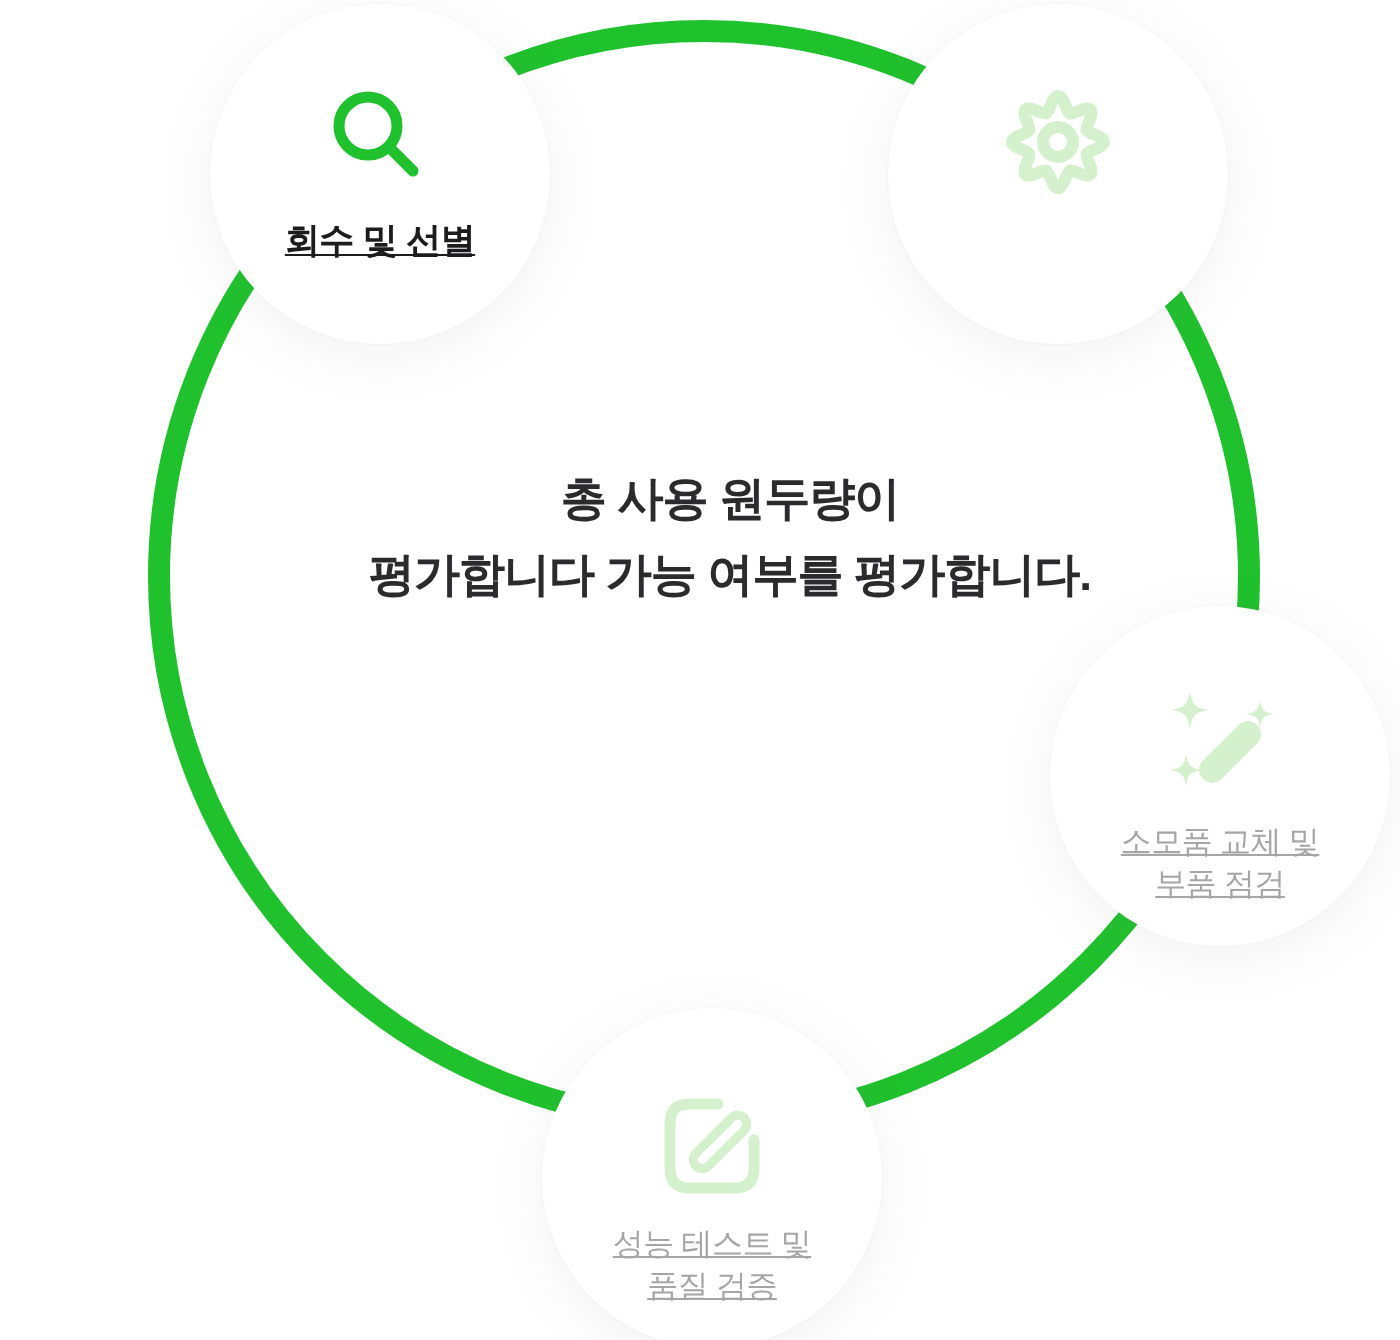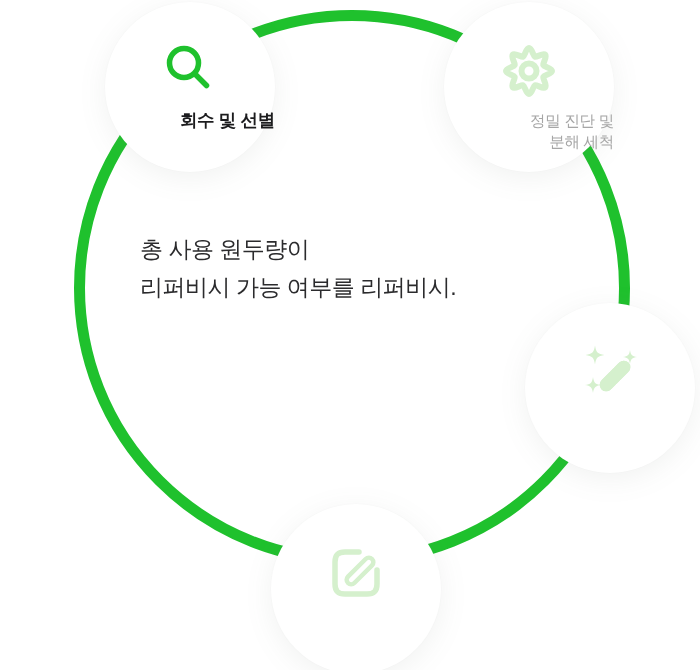--- a/index.html
+++ b/index.html
@@ -11,60 +11,61 @@
   .stage { position:absolute; inset:0; width:700px; height:670px; overflow:hidden; }
 
   
   .cycle-ring {
     position:absolute; left:74px; top:10px; width:556px; height:556px;
     border:11px solid #1FC12D; border-radius:50%; z-index:1;
   }
 
   
   .center-text {
-    position:absolute; left:140px; top:230px; width:420px; z-index:3;
-    color:#2B2B2D; font-size:23px; font-weight:400;
+    position:absolute; left:155px; top:230px; width:420px; z-index:3;
+    text-align:center; color:#2B2B2D; font-size:23px; font-weight:700;
     line-height:38px; letter-spacing:-0.5px;
   }
 
   
   .node {
     position:absolute; width:170px; height:170px; border-radius:50%;
     background:#ffffff; z-index:2;
     box-shadow:0 6px 28px rgba(120,130,120,0.10), 0 0 2px rgba(0,0,0,0.03);
   }
   .node .icon {
     position:absolute; left:50%; top:37px; transform:translateX(-50%);
     width:64px; height:64px; display:block;
   }
   .node .label {
-    position:absolute; left:0; right:0; top:108px; text-align:right;
+    position:absolute; left:0; right:0; top:108px; text-align:center;
     font-size:15.5px; font-weight:500; color:#A6A6A6; line-height:21px;
     letter-spacing:-0.3px;
+    text-decoration:underline;
   }
   .node.active .label { color:#1C1C1E; font-weight:700; font-size:17.5px; }
 
   .node-recover  { left:105px; top:2px; }
   .node-diagnose { left:444px; top:2px; }
   .node-parts    { left:525px; top:303px; }
   .node-test     { left:271px; top:504px; }
   .node-restart  { left:0px;   top:304px; }
 
   svg { display:block; }
 </style>
 </head>
 <body>
 
 <div class="stage">
 
   <div class="cycle-ring"></div>
 
   <div class="center-text">
     <div>총 사용 원두량이</div>
-    <div>리퍼비시 가능 여부를 리퍼비시.</div>
+    <div>평가합니다 가능 여부를 평가합니다.</div>
   </div>
 
   <div class="node node-recover active">
     <span class="icon">
       <svg width="64" height="64" viewBox="0 0 64 64" fill="none">
         <circle cx="26" cy="24" r="14.5" stroke="#1FC12D" stroke-width="5.5"></circle>
         <line x1="37" y1="35" x2="48.5" y2="46.5" stroke="#1FC12D" stroke-width="5.5" stroke-linecap="round"></line>
       </svg>
     </span>
     <div class="label">
@@ -79,42 +80,46 @@
                  C46.14,50.38 39.78,45.55 37.93,46.32 C36.08,47.09 35,55 32,55
                  C29,55 27.92,47.09 26.07,46.32 C24.22,45.55 17.86,50.38 15.74,48.26
                  C13.62,46.14 18.45,39.78 17.68,37.93 C16.91,36.08 9,35 9,32
                  C9,29 16.91,27.92 17.68,26.07 C18.45,24.22 13.62,17.86 15.74,15.74
                  C17.86,13.62 24.22,18.45 26.07,17.68 C27.92,16.91 29,9 32,9
                  C35,9 36.08,16.91 37.93,17.68 C39.78,18.45 46.14,13.62 48.26,15.74
                  C50.38,17.86 45.55,24.22 46.32,26.07 C47.09,27.92 55,29 55,32 Z" stroke="#D5F0CD" stroke-width="6" stroke-linejoin="round"></path>
         <circle cx="32" cy="32" r="7.5" stroke="#D5F0CD" stroke-width="6"></circle>
       </svg>
     </span>
-    <div class="label">
-      <span>정밀 진단 및</span><br>
-      <span>분해 세척</span>
-    </div>
   </div>
 
   <div class="node node-parts">
     <span class="icon">
       <svg width="64" height="64" viewBox="0 0 64 64" fill="none">
         <rect x="30.5" y="17" width="13" height="38" rx="6.5" fill="#D5F0CD" transform="rotate(-45 37 36) rotate(90 37 36)"></rect>
         <rect x="30.5" y="17" width="13" height="38" rx="6.5" fill="#D5F0CD" transform="rotate(45 37 36)"></rect>
         <rect x="27.2" y="22.2" width="5" height="13" rx="2.5" fill="#ffffff" transform="rotate(45 29.7 28.7)"></rect>
         <path transform="translate(17,15) scale(1.05)" fill="#D5F0CD" d="M0,-9 C1,-2.5 2.5,-1 9,0 C2.5,1 1,2.5 0,9 C-1,2.5 -2.5,1 -9,0 C-2.5,-1 -1,-2.5 0,-9 Z"></path>
         <path transform="translate(52,17) scale(0.78)" fill="#D5F0CD" d="M0,-9 C1,-2.5 2.5,-1 9,0 C2.5,1 1,2.5 0,9 C-1,2.5 -2.5,1 -9,0 C-2.5,-1 -1,-2.5 0,-9 Z"></path>
         <path transform="translate(15,45) scale(0.9)" fill="#D5F0CD" d="M0,-9 C1,-2.5 2.5,-1 9,0 C2.5,1 1,2.5 0,9 C-1,2.5 -2.5,1 -9,0 C-2.5,-1 -1,-2.5 0,-9 Z"></path>
       </svg>
     </span>
+    <div class="label">
+      <span>소모품 교체 및</span><br>
+      <span>부품 점검</span>
+    </div>
   </div>
 
   <div class="node node-test">
     <span class="icon">
       <svg width="64" height="64" viewBox="0 0 64 64" fill="none">
         <path d="M35 11 H21 C14 11 11 14 11 21 V43 C11 50 14 53 21 53 H43 C50 53 53 50 53 43 V29" stroke="#D5F0CD" stroke-width="5.5" stroke-linecap="round" stroke-linejoin="round"></path>
         <rect x="31.5" y="13" width="9" height="34" rx="4.5" stroke="#D5F0CD" stroke-width="4.5" transform="rotate(45 36 30)"></rect>
       </svg>
     </span>
+    <div class="label">
+      <span>성능 테스트 및</span><br>
+      <span>품질 검증</span>
+    </div>
   </div>
 
 
 </div>
 
 </body></html>

